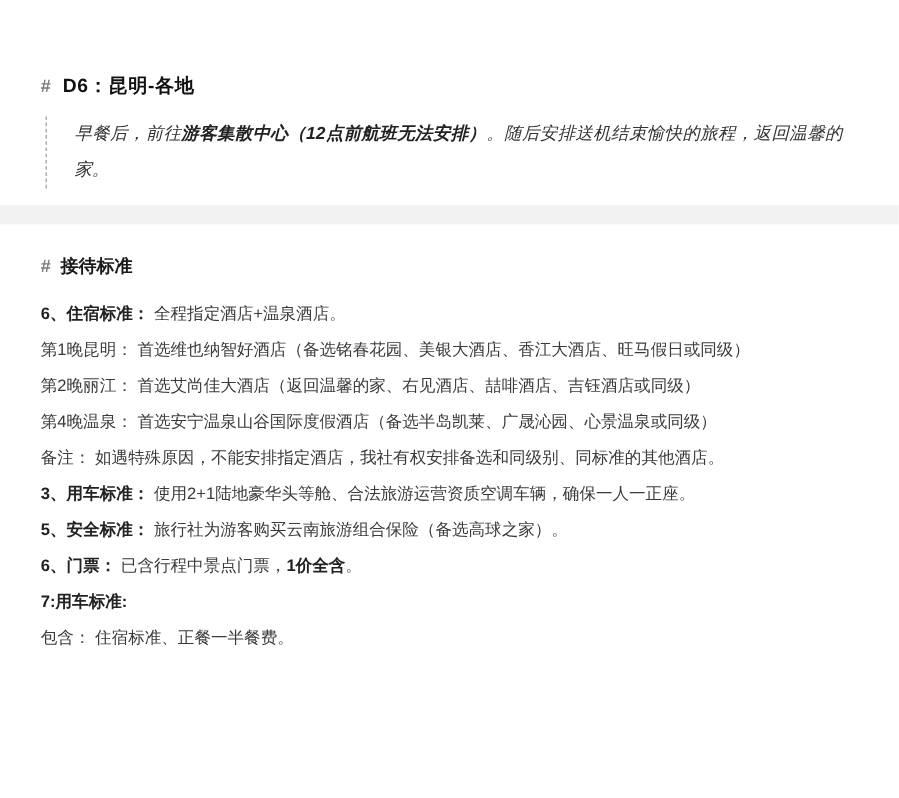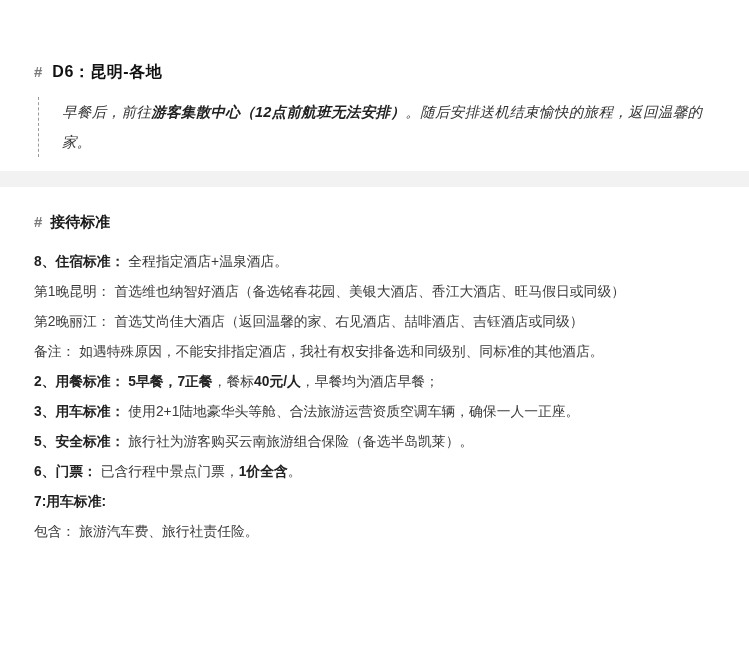--- a/index.html
+++ b/index.html
@@ -120,27 +120,27 @@
   </section>
 
   <div class="separator"></div>
 
   <section class="standards">
     <div class="std-heading">
       <span class="hash">#</span>
       <span>接待标准</span>
     </div>
     <div class="std-list" id="std-list">
-        <div class="std-line"><b>8、住宿标准：</b><span>  全程指定酒店+温泉酒店。</span></div>
+        <div class="std-line"><b>6、住宿标准：</b><span>  全程指定酒店+温泉酒店。</span></div>
         <div class="std-line"><span>第1晚昆明：</span><span>  首选维也纳智好酒店（备选铭春花园、美银大酒店、香江大酒店、旺马假日或同级）</span></div>
         <div class="std-line"><span>第2晚丽江：</span><span>  首选艾尚佳大酒店（返回温馨的家、右见酒店、喆啡酒店、吉钰酒店或同级）</span></div>
+        <div class="std-line"><span>第4晚温泉：</span><span>  首选安宁温泉山谷国际度假酒店（备选半岛凯莱、广晟沁园、心景温泉或同级）</span></div>
         <div class="std-line"><span>备注：</span><span>  如遇特殊原因，不能安排指定酒店，我社有权安排备选和同级别、同标准的其他酒店。</span></div>
-        <div class="std-line"><b>2、用餐标准：</b><span>  </span><b>5早餐，7正餐</b><span>，餐标</span><b>40元/人</b><span>，早餐均为酒店早餐；</span></div>
         <div class="std-line"><b>3、用车标准：</b><span>  使用2+1陆地豪华头等舱、合法旅游运营资质空调车辆，确保一人一正座。</span></div>
-        <div class="std-line"><b>5、安全标准：</b><span>  旅行社为游客购买云南旅游组合保险（备选半岛凯莱）。</span></div>
+        <div class="std-line"><b>5、安全标准：</b><span>  旅行社为游客购买云南旅游组合保险（备选高球之家）。</span></div>
         <div class="std-line"><b>6、门票：</b><span>  已含行程中景点门票，</span><b>1价全含</b><span>。</span></div>
         <div class="std-line"><b>7:用车标准:</b></div>
-        <div class="std-line"><span>包含：</span><span>  旅游汽车费、旅行社责任险。</span></div>
+        <div class="std-line"><span>包含：</span><span>  住宿标准、正餐一半餐费。</span></div>
       </div>
 
   </section>
 
 </div>
 
 </body></html>

